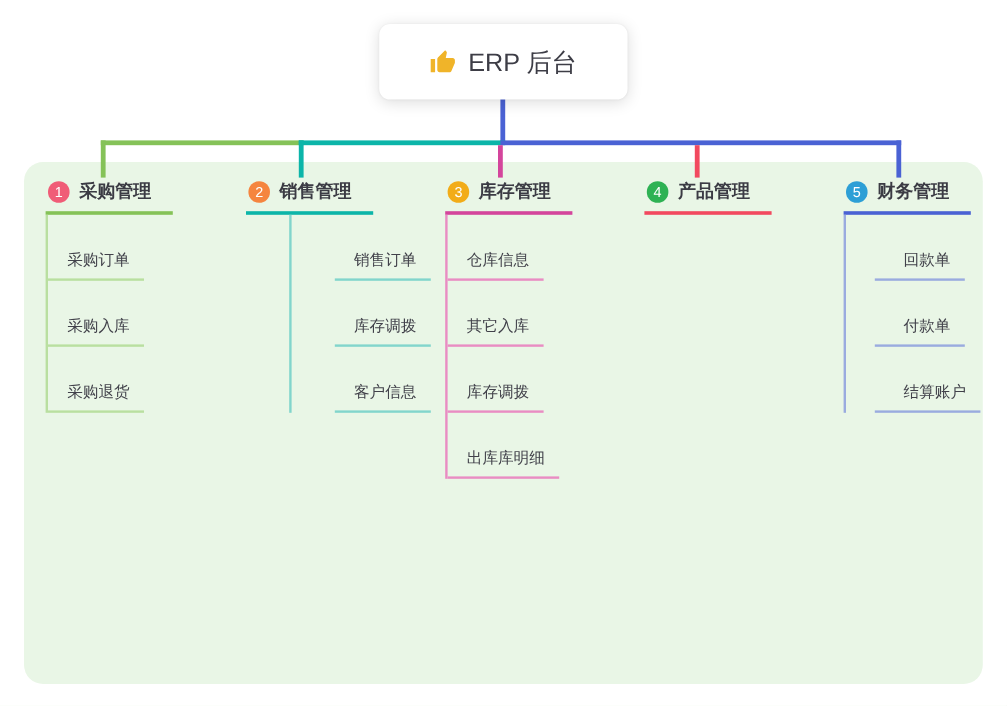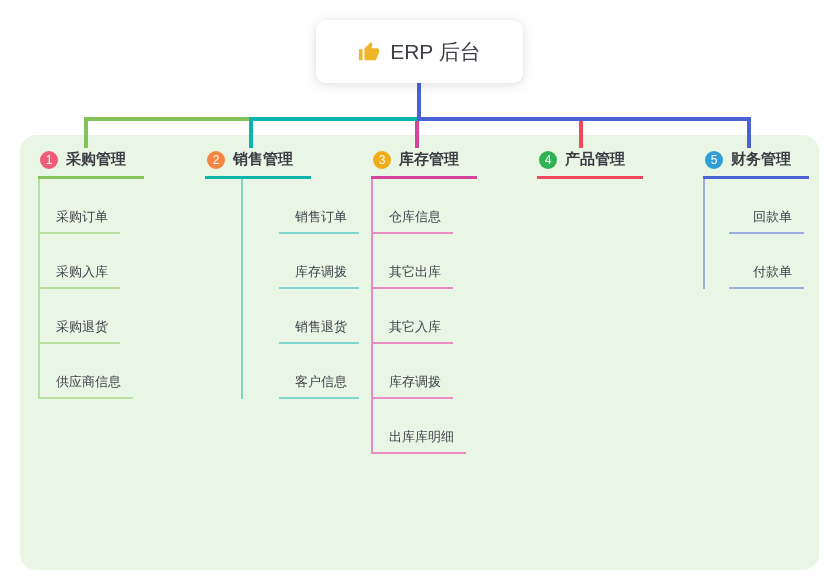--- a/index.html
+++ b/index.html
@@ -98,58 +98,49 @@
   <div class="children">
     <div class="child-row">
         <div class="child-cell">采购订单</div>
       </div>
     <div class="child-row">
         <div class="child-cell">采购入库</div>
       </div>
     <div class="child-row">
         <div class="child-cell">采购退货</div>
       </div>
-    <div class="child-row">
-        <div class="child-cell">供应商信息</div>
-      </div>
   </div>
 </div>
 
 <div class="branch b2">
   <div class="branch-node">
     <span class="badge">2</span>
     <span class="branch-label">销售管理</span>
   </div>
   <div class="children">
     <div class="child-row">
         <div class="child-cell">销售订单</div>
       </div>
     <div class="child-row">
         <div class="child-cell">库存调拨</div>
       </div>
     <div class="child-row">
-        <div class="child-cell">销售退货</div>
-      </div>
-    <div class="child-row">
         <div class="child-cell">客户信息</div>
       </div>
   </div>
 </div>
 
 <div class="branch b3">
   <div class="branch-node">
     <span class="badge">3</span>
     <span class="branch-label">库存管理</span>
   </div>
   <div class="children">
     <div class="child-row">
         <div class="child-cell">仓库信息</div>
-      </div>
-    <div class="child-row">
-        <div class="child-cell">其它出库</div>
       </div>
     <div class="child-row">
         <div class="child-cell">其它入库</div>
       </div>
     <div class="child-row">
         <div class="child-cell">库存调拨</div>
       </div>
     <div class="child-row">
         <div class="child-cell">出库库明细</div>
       </div>
@@ -168,14 +159,17 @@
     <span class="badge">5</span>
     <span class="branch-label">财务管理</span>
   </div>
   <div class="children">
     <div class="child-row">
         <div class="child-cell">回款单</div>
       </div>
     <div class="child-row">
         <div class="child-cell">付款单</div>
       </div>
+    <div class="child-row">
+        <div class="child-cell">结算账户</div>
+      </div>
   </div>
 </div>
 
 </body></html>

